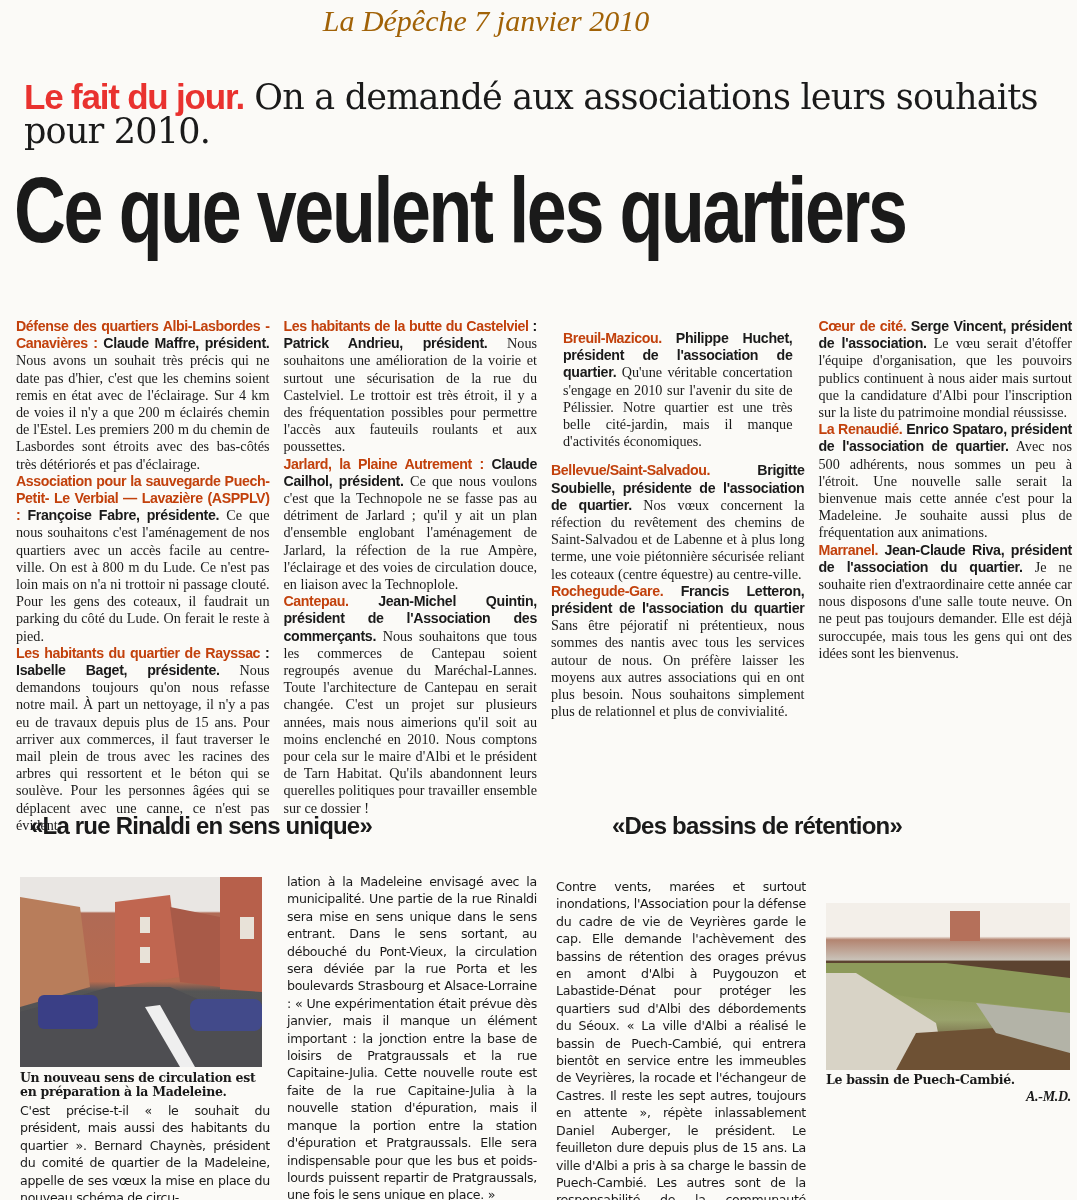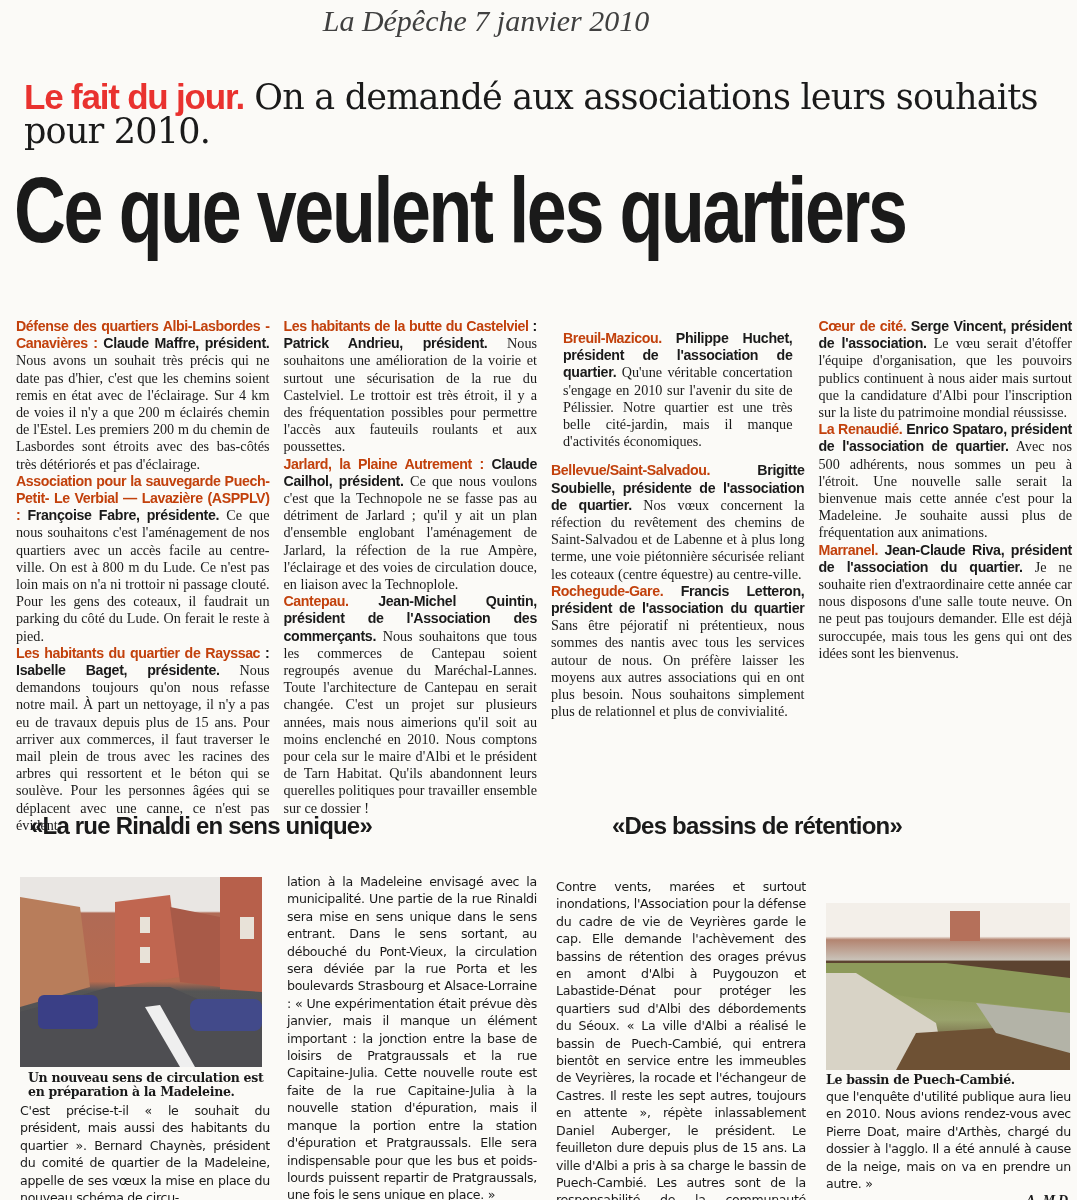--- a/index.html
+++ b/index.html
@@ -1,32 +1,32 @@
 <!DOCTYPE html>
 <html><head>
 <meta charset="utf-8">
 <style>
   html,body{margin:0;padding:0;}
   body{width:1077px;height:1200px;background:#fbfaf7;position:relative;overflow:hidden;color:#1a1a1a;font-family:"Liberation Serif",serif;}
-  .source{position:absolute;top:4px;left:0;width:972px;text-align:center;font-family:"Liberation Serif",serif;font-style:italic;color:#404040;font-size:30px;}
+  .source{position:absolute;top:4px;left:0;width:972px;text-align:center;font-family:"Liberation Serif",serif;font-style:italic;color:#a16207;font-size:30px;}
   .kicker{position:absolute;top:80px;left:24px;width:1040px;font-family:"DejaVu Serif",serif;font-size:35px;line-height:34px;letter-spacing:-0.8px;}
   .kicker .tag{color:#e9322f;font-weight:bold;font-family:"Liberation Sans",sans-serif;letter-spacing:-1.2px;}
   .headline{position:absolute;top:160px;left:14px;width:1060px;font-family:"Liberation Sans",sans-serif;font-weight:bold;font-size:92px;line-height:100px;letter-spacing:-3px;transform:scaleX(0.78);transform-origin:left top;white-space:nowrap;}
   .cols{position:absolute;top:318px;left:16px;width:1056px;height:470px;display:flex;gap:14px;}
   .col{width:254px;font-size:14.2px;line-height:17.2px;text-align:justify;hyphens:auto;}
   .item-title{color:#c2410c;font-family:"Liberation Sans",sans-serif;font-weight:bold;letter-spacing:-0.4px;}
   .item-who{font-family:"Liberation Sans",sans-serif;font-weight:bold;letter-spacing:-0.3px;}
   .sub{position:absolute;top:812px;font-family:Liberation Sans, sans-serif;font-weight:bold;font-size:24px;letter-spacing:-0.8px;}
   .sub1{left:30px;}
   .sub2{left:612px;}
   .photo{position:absolute;overflow:hidden;}
   .photo1{left:20px;top:877px;width:242px;height:190px;background:linear-gradient(180deg,#e9e6e3 0%,#e9e6e3 18%,#b06a55 19%,#b66a4f 55%,#555 60%,#4b4b4f 100%);}
   .photo2{left:826px;top:903px;width:244px;height:167px;background:linear-gradient(180deg,#f3efe9 0%,#f3efe9 20%,#b38470 22%,#c9c2b8 34%,#5c4330 35%,#5c4330 45%,#8c9a55 47%,#9aa36c 70%,#6c5a3e 85%,#4e3a2a 100%);}
   .caption{position:absolute;font-family:"DejaVu Serif",serif;font-weight:bold;font-size:12.5px;line-height:14px;letter-spacing:-0.3px;}
-  .cap1{left:28px;top:1071px;width:250px;}
+  .cap1{left:20px;top:1071px;width:250px;}
   .cap2{left:826px;top:1073px;width:250px;}
   .bcol{position:absolute;font-family:"DejaVu Sans",sans-serif;font-size:12.6px;line-height:17.4px;text-align:justify;letter-spacing:-0.3px;}
   .b1{left:20px;top:1102px;width:250px;}
   .b2{left:287px;top:873px;width:250px;}
   .b3{left:556px;top:878px;width:250px;}
   .b4{left:826px;top:1088px;width:245px;}
   .sig{display:block;text-align:right;font-family:"Liberation Serif",serif;font-weight:bold;font-style:italic;font-size:14px;}
   svg{display:block;}
 </style>
 </head>
@@ -93,15 +93,14 @@
   <svg width="244" height="167" viewBox="0 0 244 167">
     <rect x="124" y="8" width="30" height="30" fill="#b5705a"></rect>
     <polygon points="0,60 120,60 244,75 244,110 160,100 90,95 0,80" fill="#8d9a5a"></polygon>
     <polygon points="0,70 30,70 110,120 120,167 0,167" fill="#d8d3c6"></polygon>
     <polygon points="90,130 244,120 244,167 70,167" fill="#6e5134"></polygon>
     <polygon points="150,100 244,110 244,150 170,130" fill="#b3b3a7"></polygon>
   </svg>
 </div>
 <div class="caption cap2">Le bassin de Puech-Cambié.</div>
 <div class="bcol b4">
-  <span>que l'enquête d'utilité publique aura lieu en 2010. Nous avions rendez-vous avec Pierre Doat, maire d'Arthès, chargé du dossier à l'agglo. Il a été annulé à cause de la neige, mais on va en prendre un autre. »</span>
   <span class="sig">A.-M.D.</span>
 </div>
 
 </body></html>

